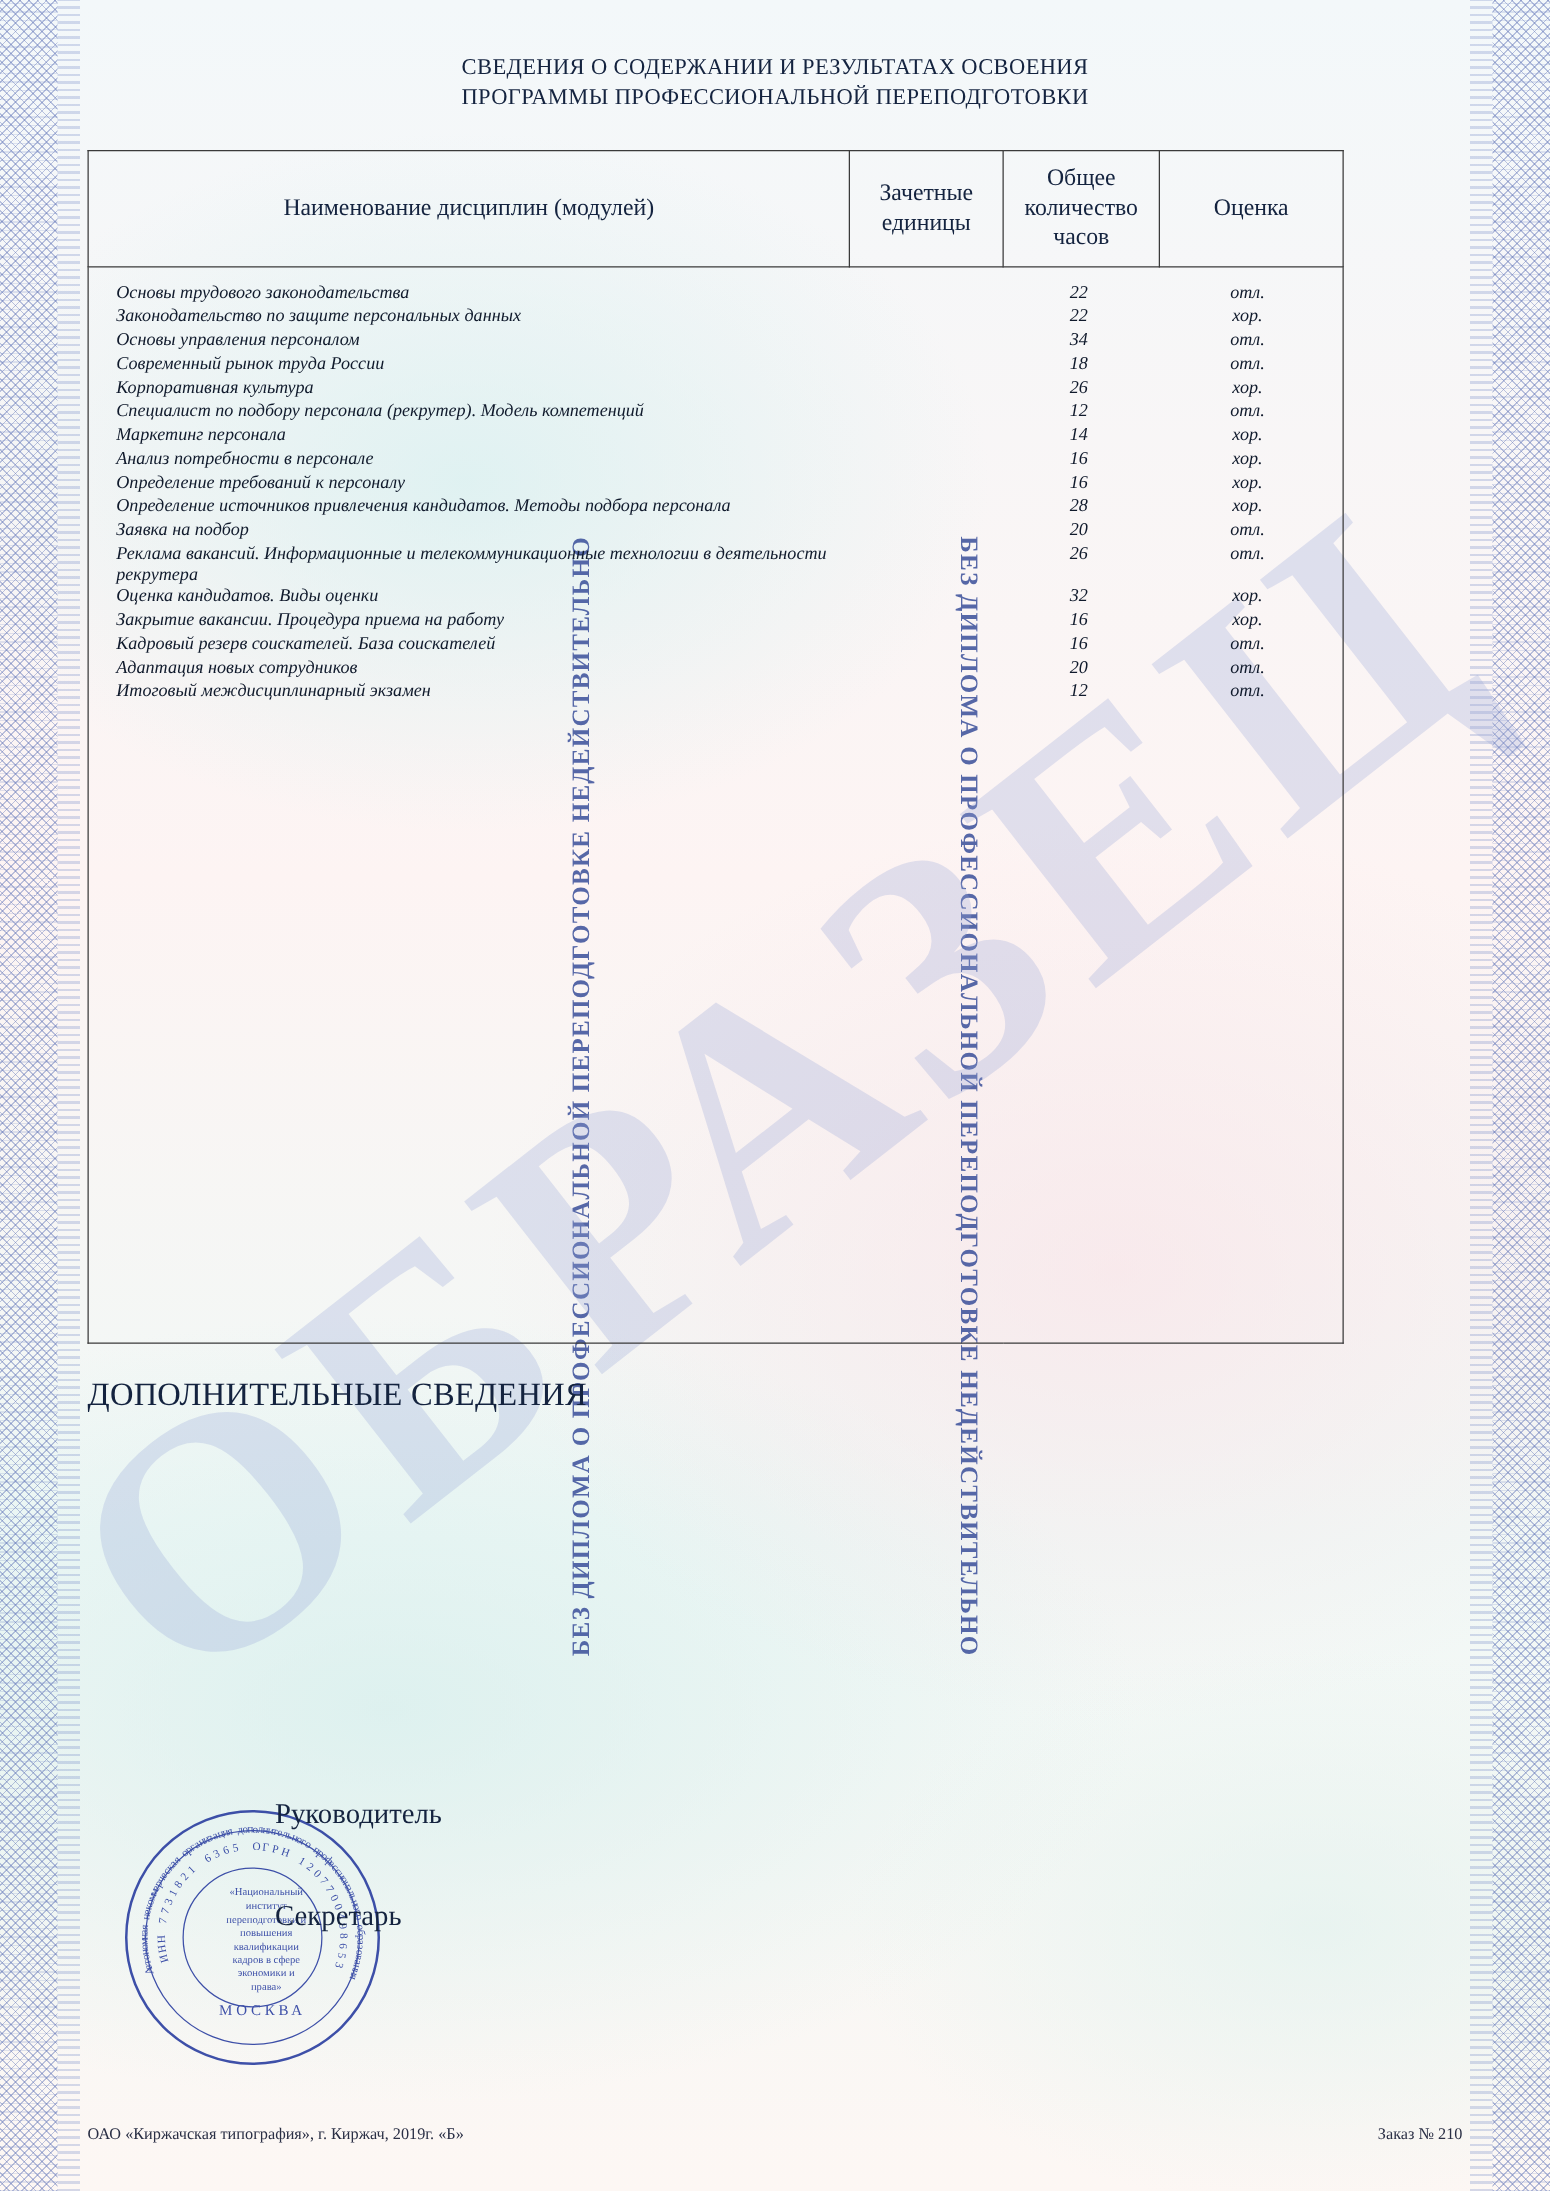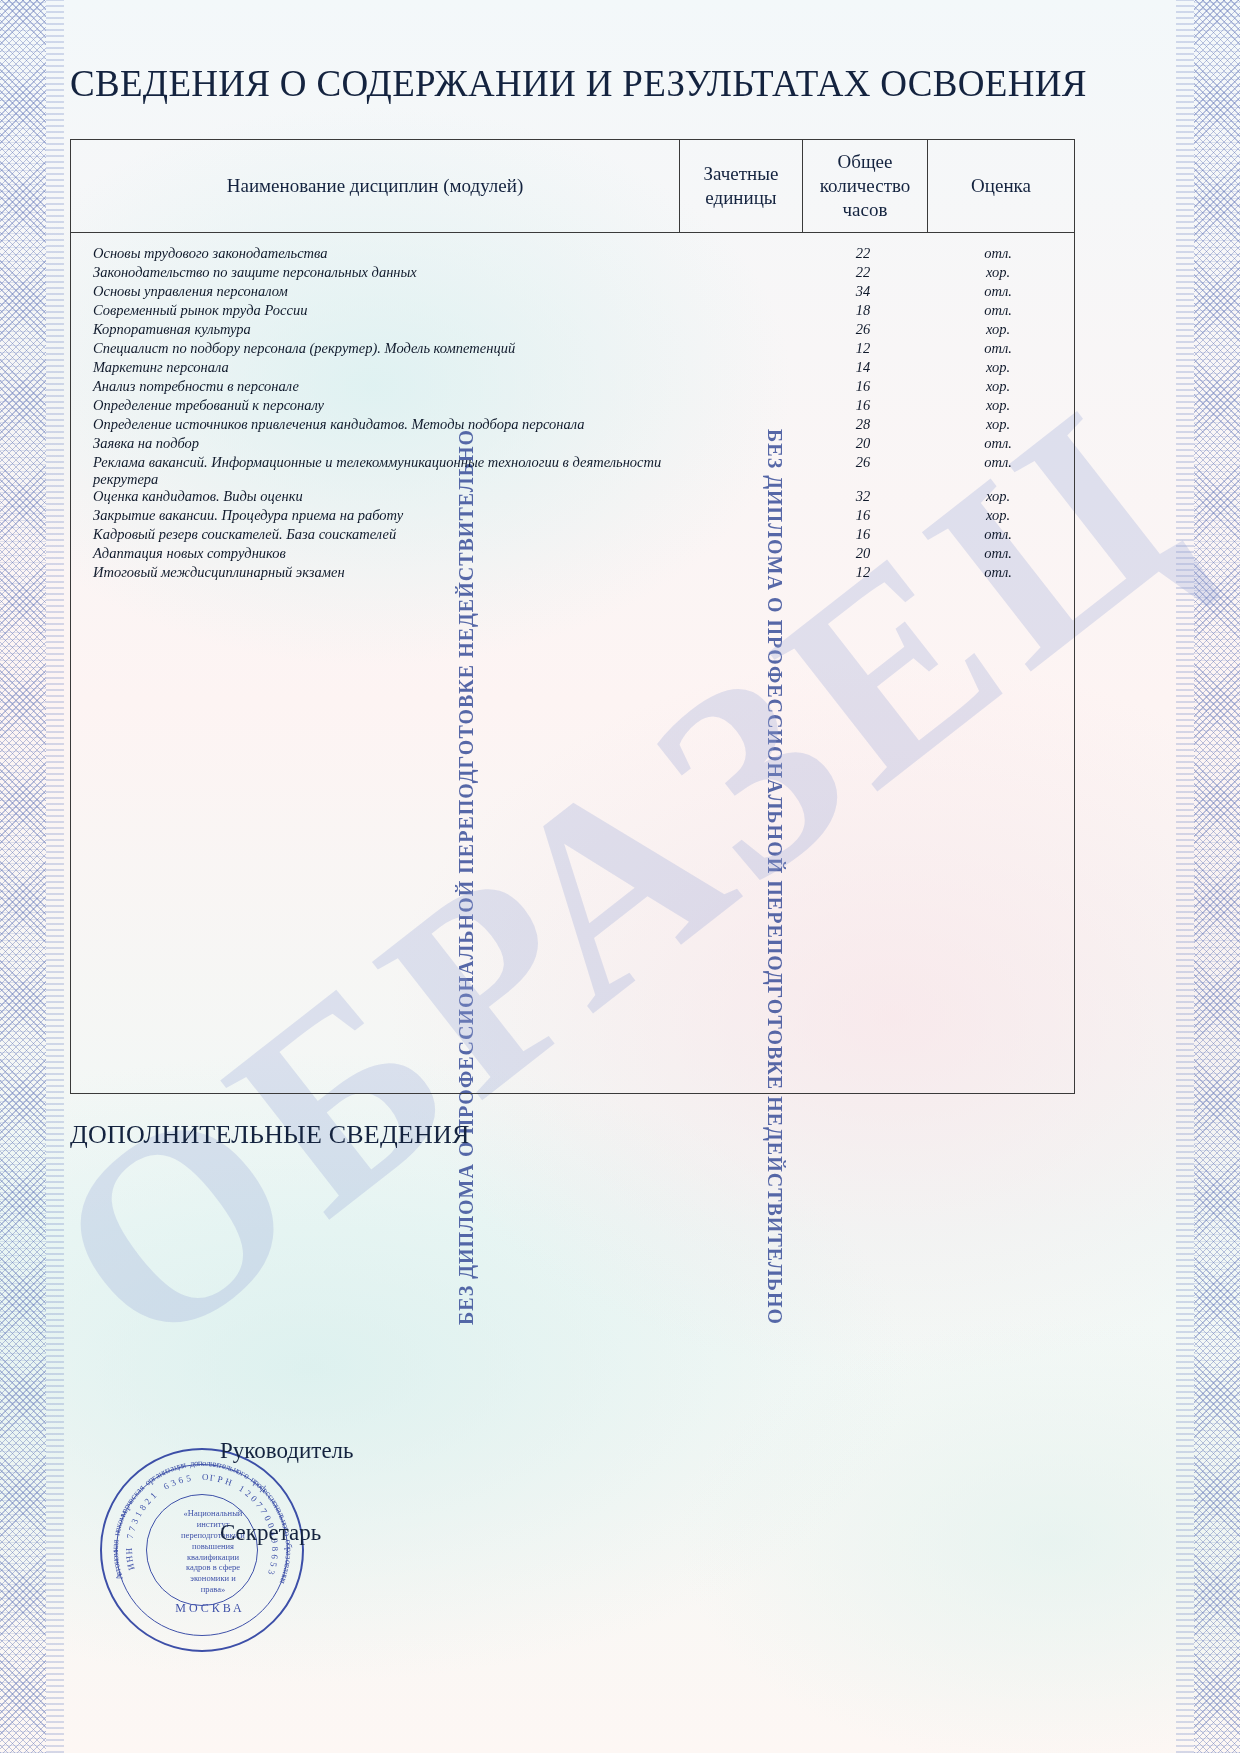--- a/index.html
+++ b/index.html
@@ -86,22 +86,23 @@
 
   .content {
     position: absolute;
     left: 70px;
     right: 70px;
     top: 0;
     bottom: 0;
   }
 
   .title {
-    margin-top: 60px;
-    font-size: 37px;
+    text-align: center;
+    margin-top: 42px;
+    font-size: 18px;
     line-height: 1.32;
     color: #14233f;
     letter-spacing: 0.3px;
   }
 
   table.grades {
     width: 1000px;
     margin: 30px 0 0 0;
     border-collapse: collapse;
     table-layout: fixed;
@@ -260,20 +261,21 @@
 
   <div class="vert-text left">БЕЗ ДИПЛОМА О ПРОФЕССИОНАЛЬНОЙ ПЕРЕПОДГОТОВКЕ НЕДЕЙСТВИТЕЛЬНО</div>
   <div class="vert-text right">БЕЗ ДИПЛОМА О ПРОФЕССИОНАЛЬНОЙ ПЕРЕПОДГОТОВКЕ НЕДЕЙСТВИТЕЛЬНО</div>
 
   <div class="watermark">ОБРАЗЕЦ</div>
 
   <div class="content">
 
     <div class="title">
       <div>СВЕДЕНИЯ О СОДЕРЖАНИИ И РЕЗУЛЬТАТАХ ОСВОЕНИЯ</div>
+      <div>ПРОГРАММЫ ПРОФЕССИОНАЛЬНОЙ ПЕРЕПОДГОТОВКИ</div>
     </div>
 
     <table class="grades">
       <thead>
         <tr>
           <th class="col-name">Наименование дисциплин (модулей)</th>
           <th class="col-credits">
             <div>Зачетные</div>
             <div>единицы</div>
           </th>
@@ -530,14 +532,18 @@
       <div>права»</div>
     </div>
     <div class="stamp-city">МОСКВА</div>
   </div>
 
   <div class="signatures">
     <div class="sig-line">Руководитель</div>
     <div class="sig-line">Секретарь</div>
   </div>
 
+  <div class="footer">
+    <div>ОАО «Киржачская типография», г. Киржач, 2019г. «Б»</div>
+    <div>Заказ № 210</div>
+  </div>
 
 </div>
 
 </body></html>

